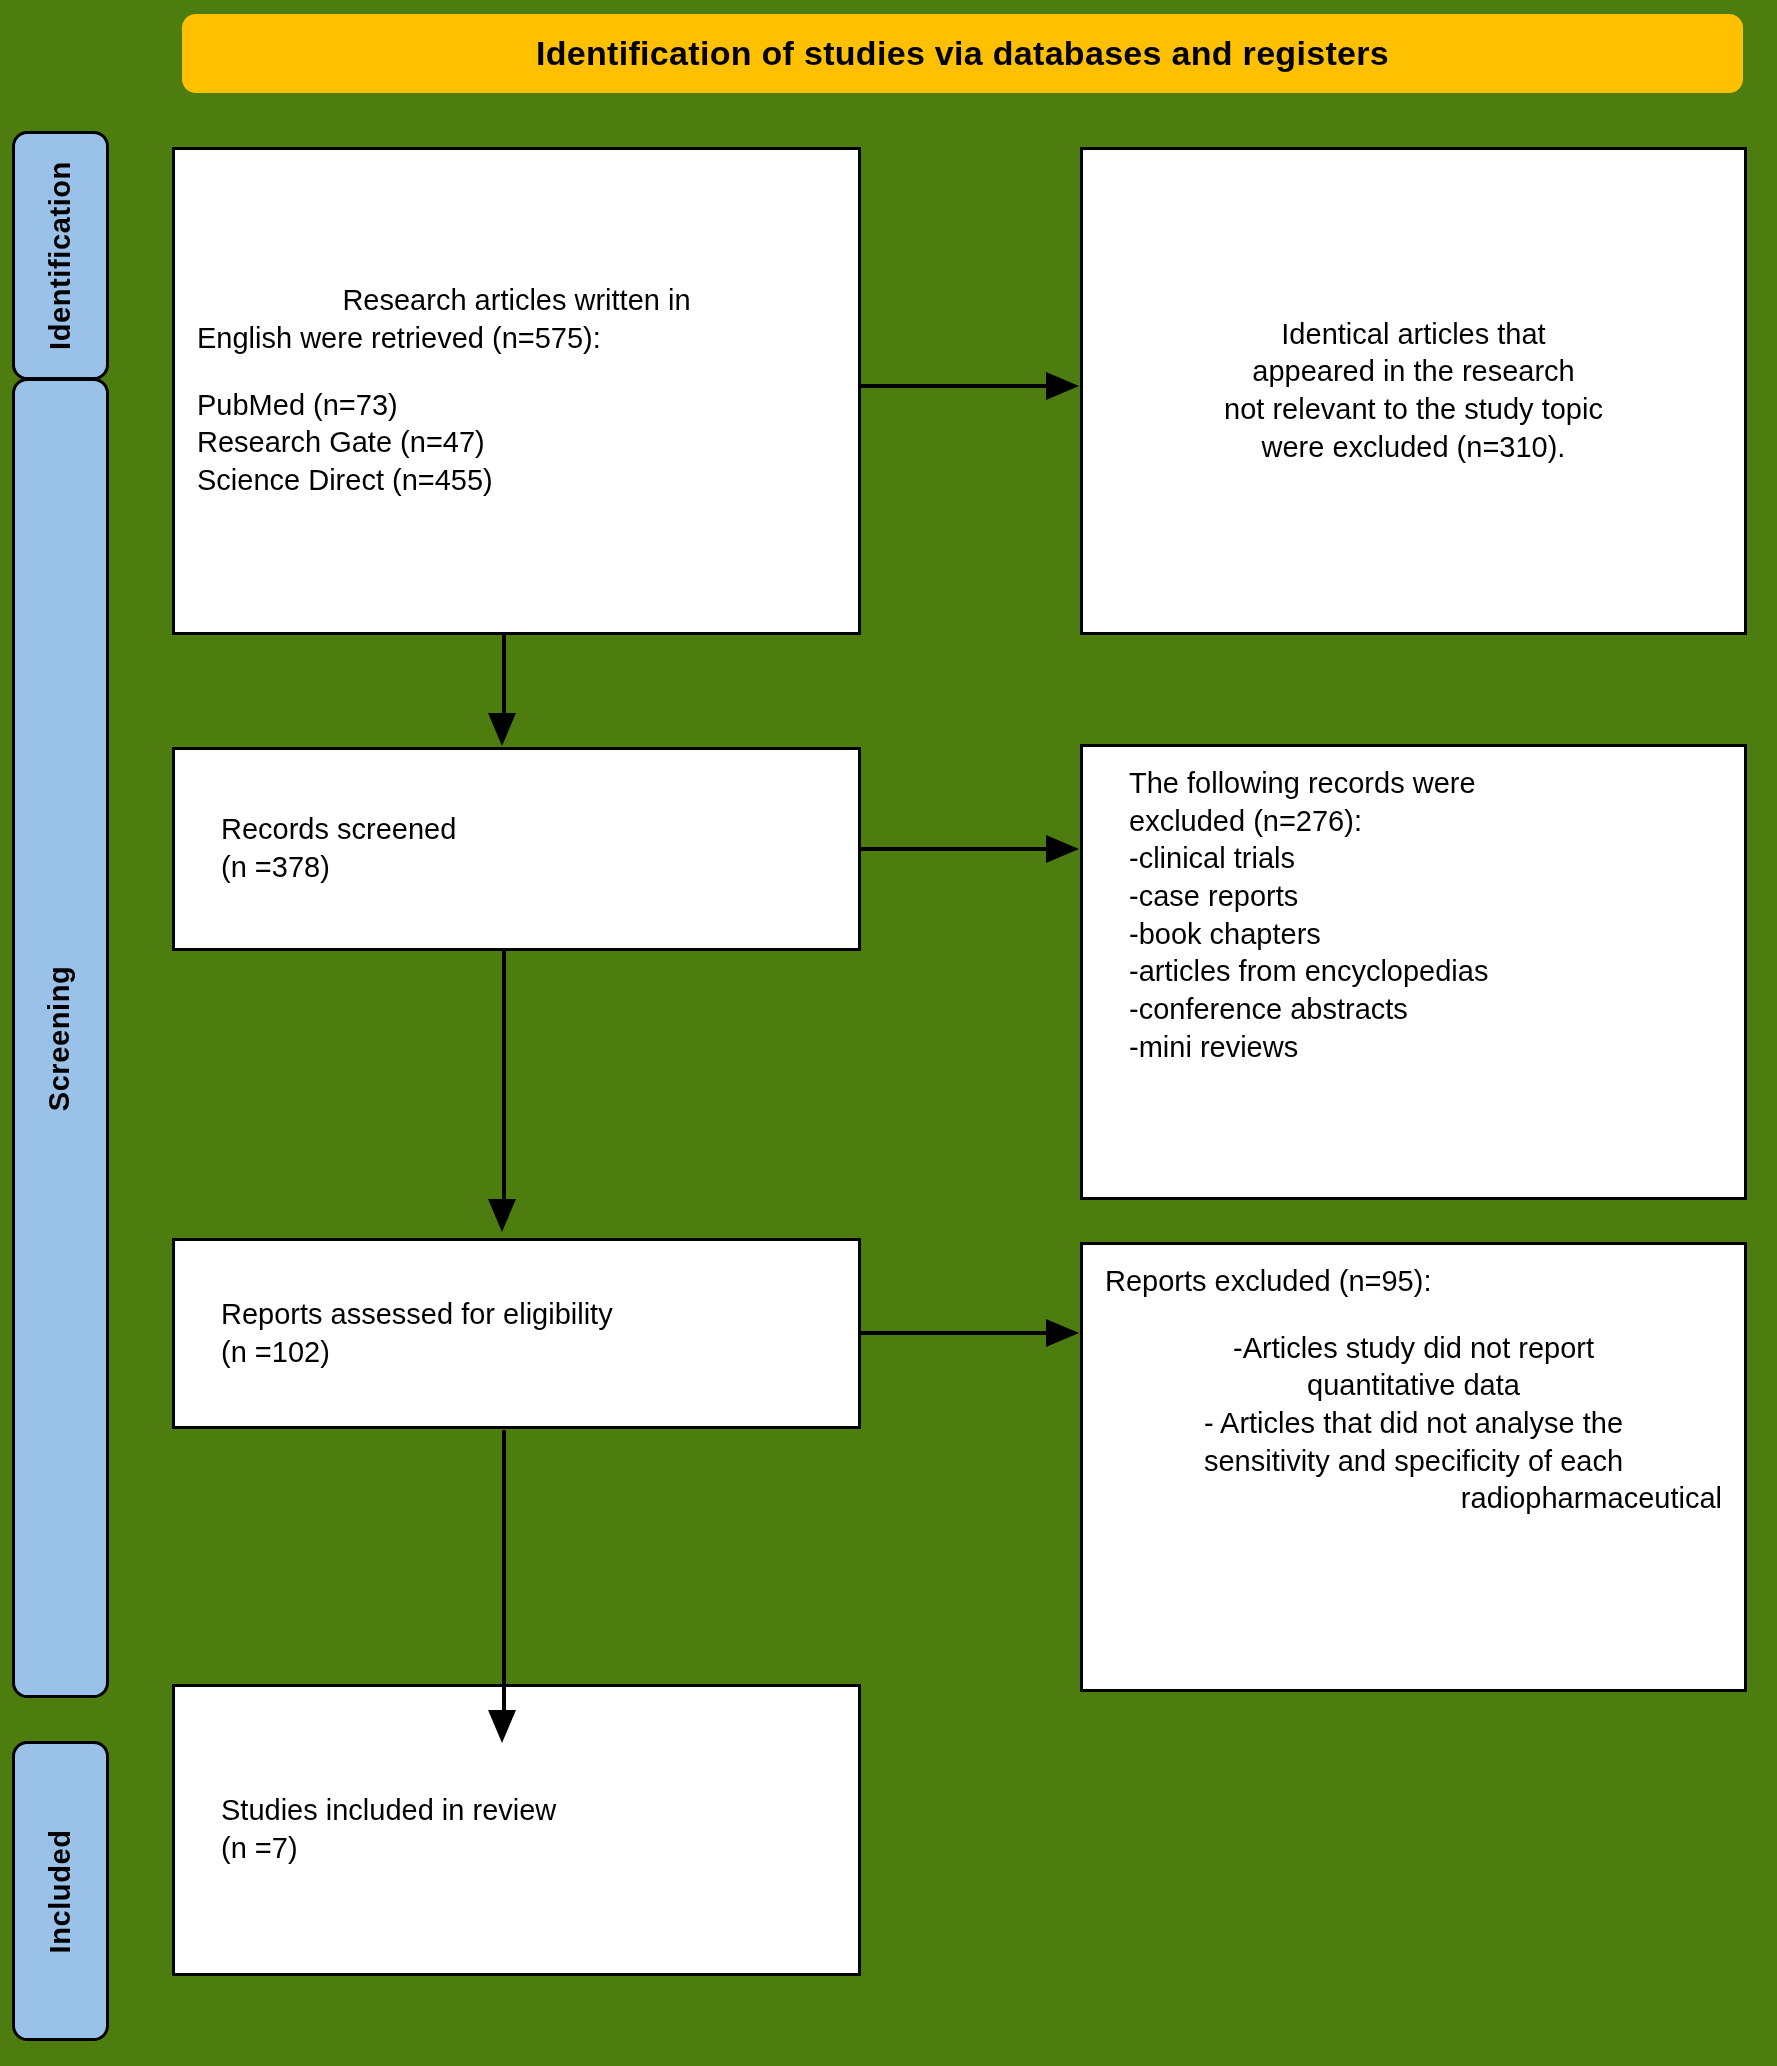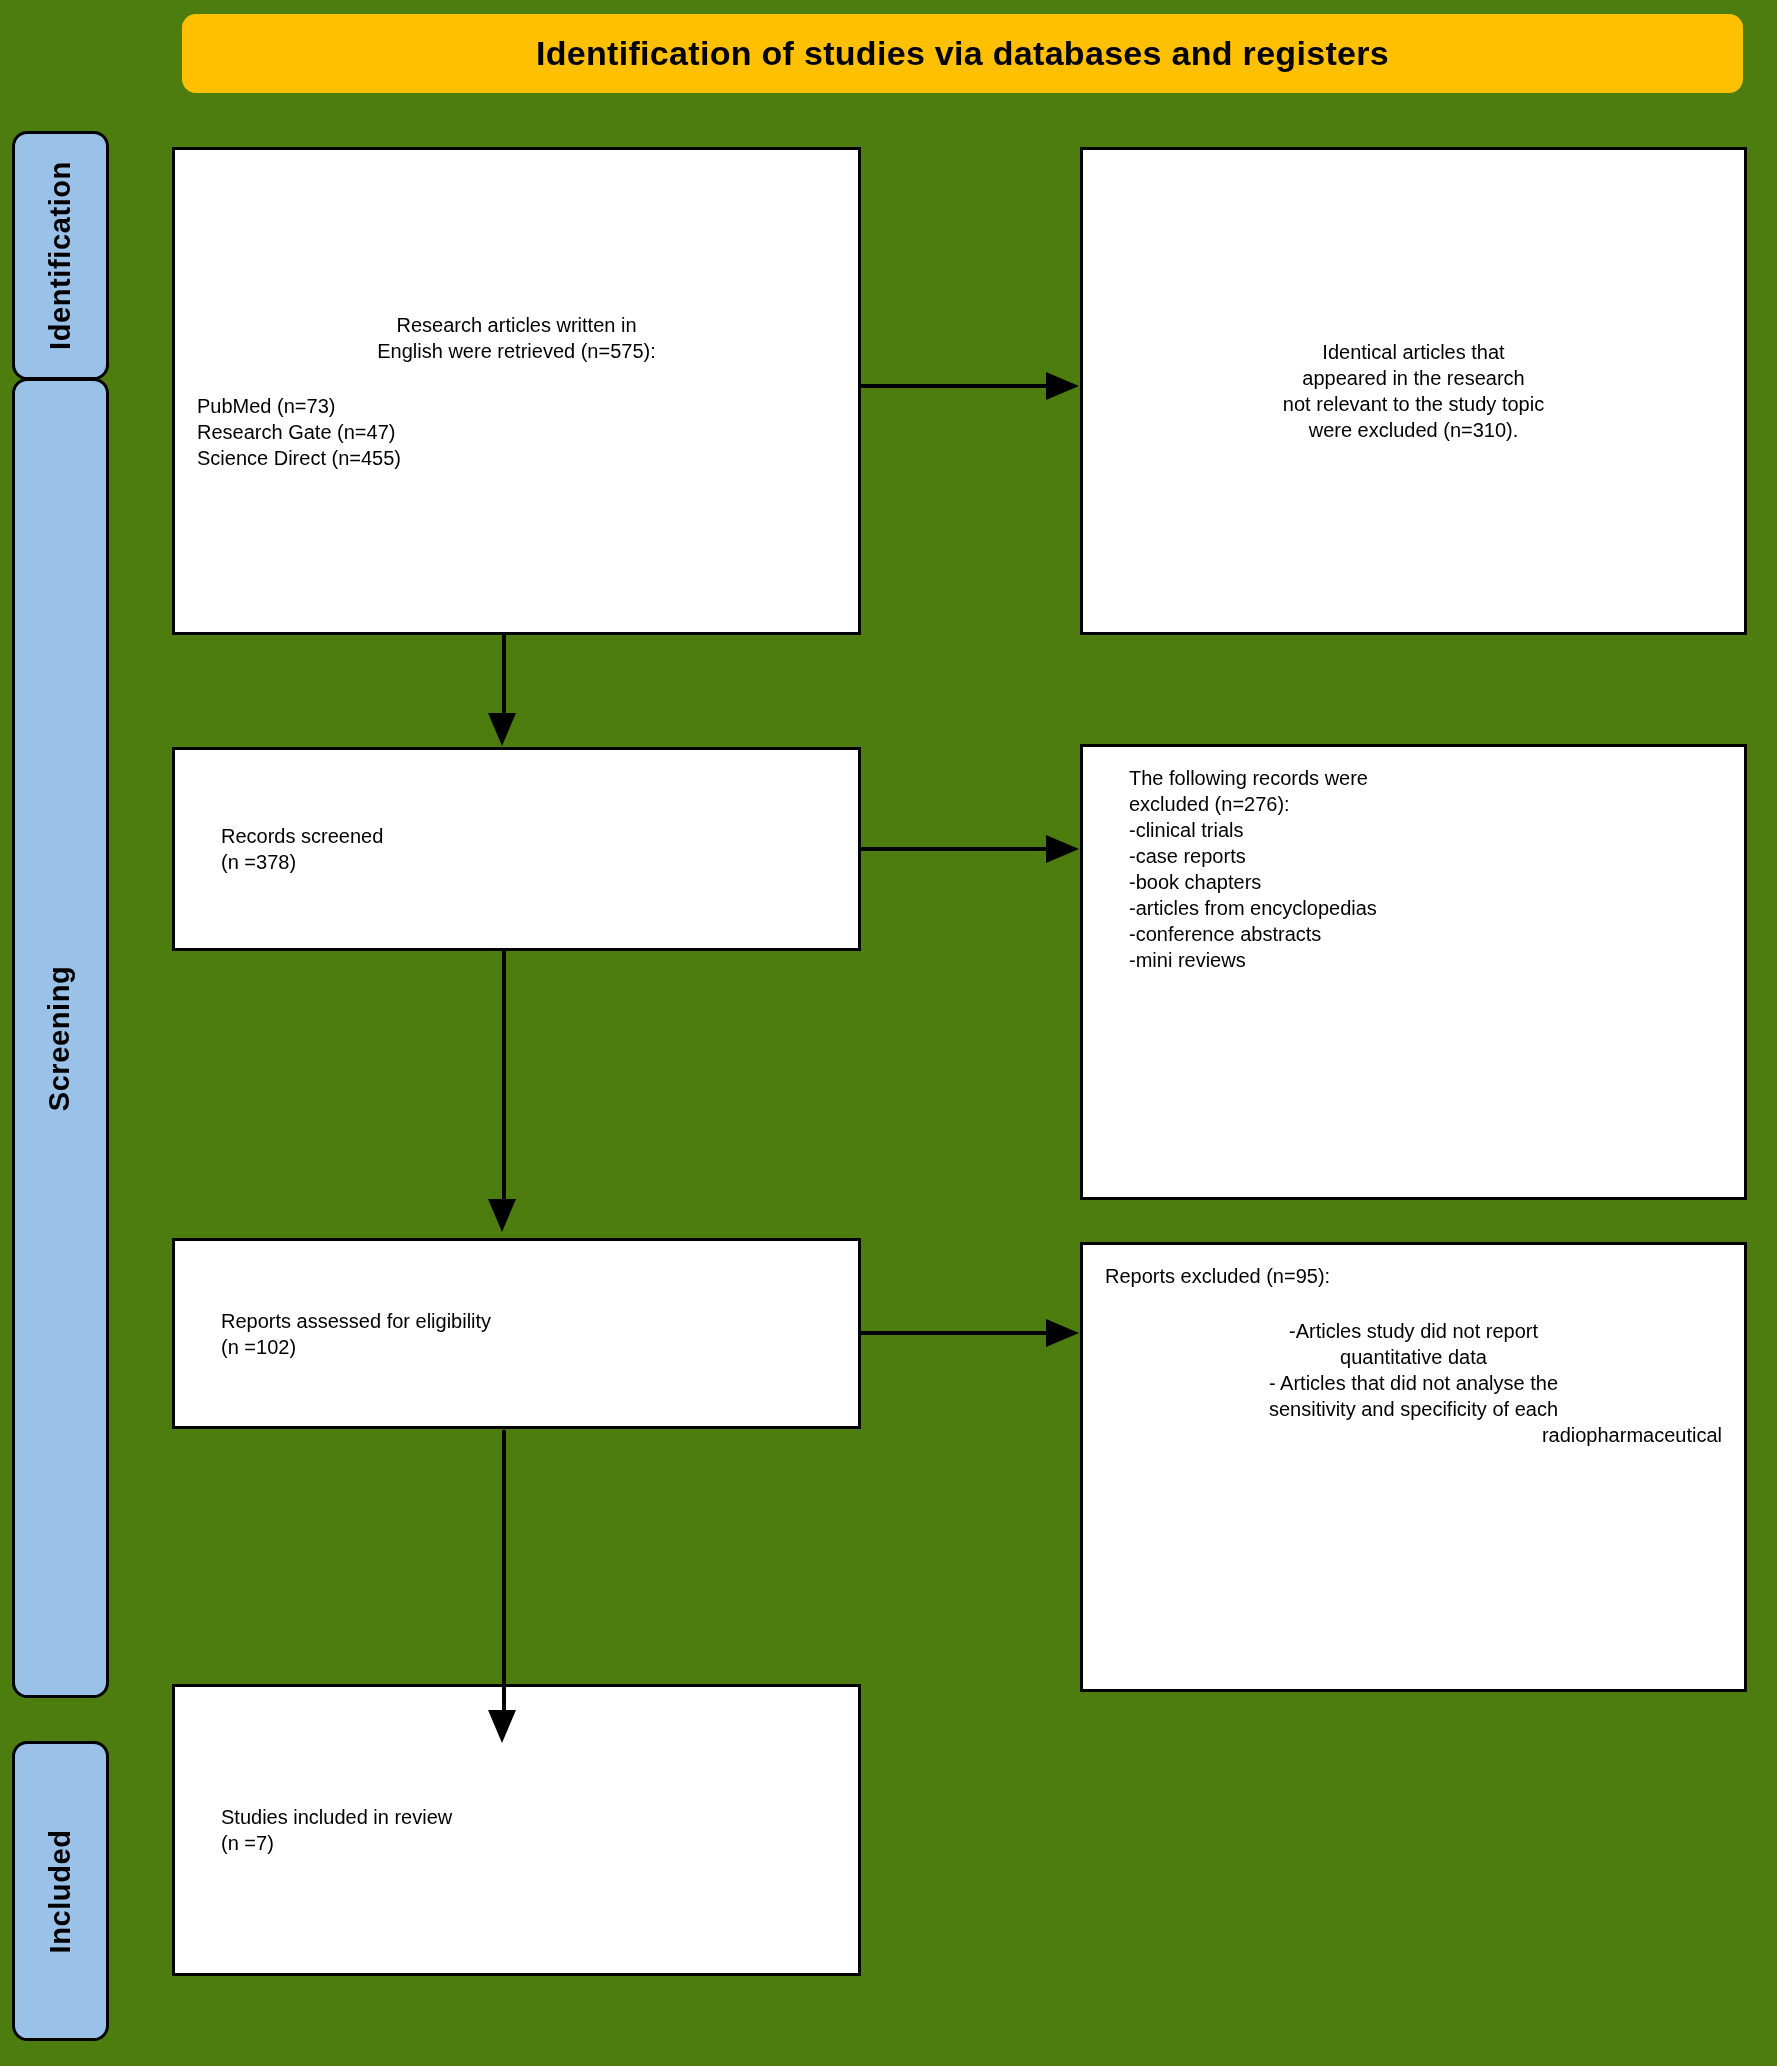--- a/index.html
+++ b/index.html
@@ -66,21 +66,21 @@
   #stage-included      { top: 1741px; height: 300px; }
 
   
   .flow-box {
     position: absolute;
     background: #ffffff;
     border: 3.2px solid #000000;
     box-sizing: border-box;
     padding: 18px 22px;
     color: #000000;
-    font-size: 20px;
+    font-size: 29px;
     line-height: 1.30;
   }
   .flow-box .line { display: block; white-space: pre-wrap; }
   .flow-box.center-text { text-align: center; }
   .flow-box.left-text   { text-align: left; padding-left: 46px; }
 
   .vcenter {
     display: flex;
     flex-direction: column;
     justify-content: center;
@@ -160,21 +160,21 @@
   </div>
   <div class="stage-bar" id="stage-screening">
     <span class="stage-label">Screening</span>
   </div>
   <div class="stage-bar" id="stage-included">
     <span class="stage-label">Included</span>
   </div>
 
   <div class="flow-box vcenter" id="box-retrieved">
     <span class="line center-text" style="display:block;text-align:center;">Research articles written in</span>
-    <span class="line center-text" style="display:block;text-align:center;">English were retrieved (n=575):</span>
+    <span class="line center-text" style="display:block;text-align:left;">English were retrieved (n=575):</span>
     <span class="spacer-line"></span>
     <span class="line" style="display:block;text-align:left;">PubMed (n=73)</span>
     <span class="line" style="display:block;text-align:left;">Research Gate (n=47)</span>
     <span class="line" style="display:block;text-align:left;">Science Direct (n=455)</span>
   </div>
 
   <div class="flow-box vcenter center-text" id="box-duplicates">
     <span class="line">Identical articles that</span>
     <span class="line">appeared in the research</span>
     <span class="line">not relevant to the study topic</span>

